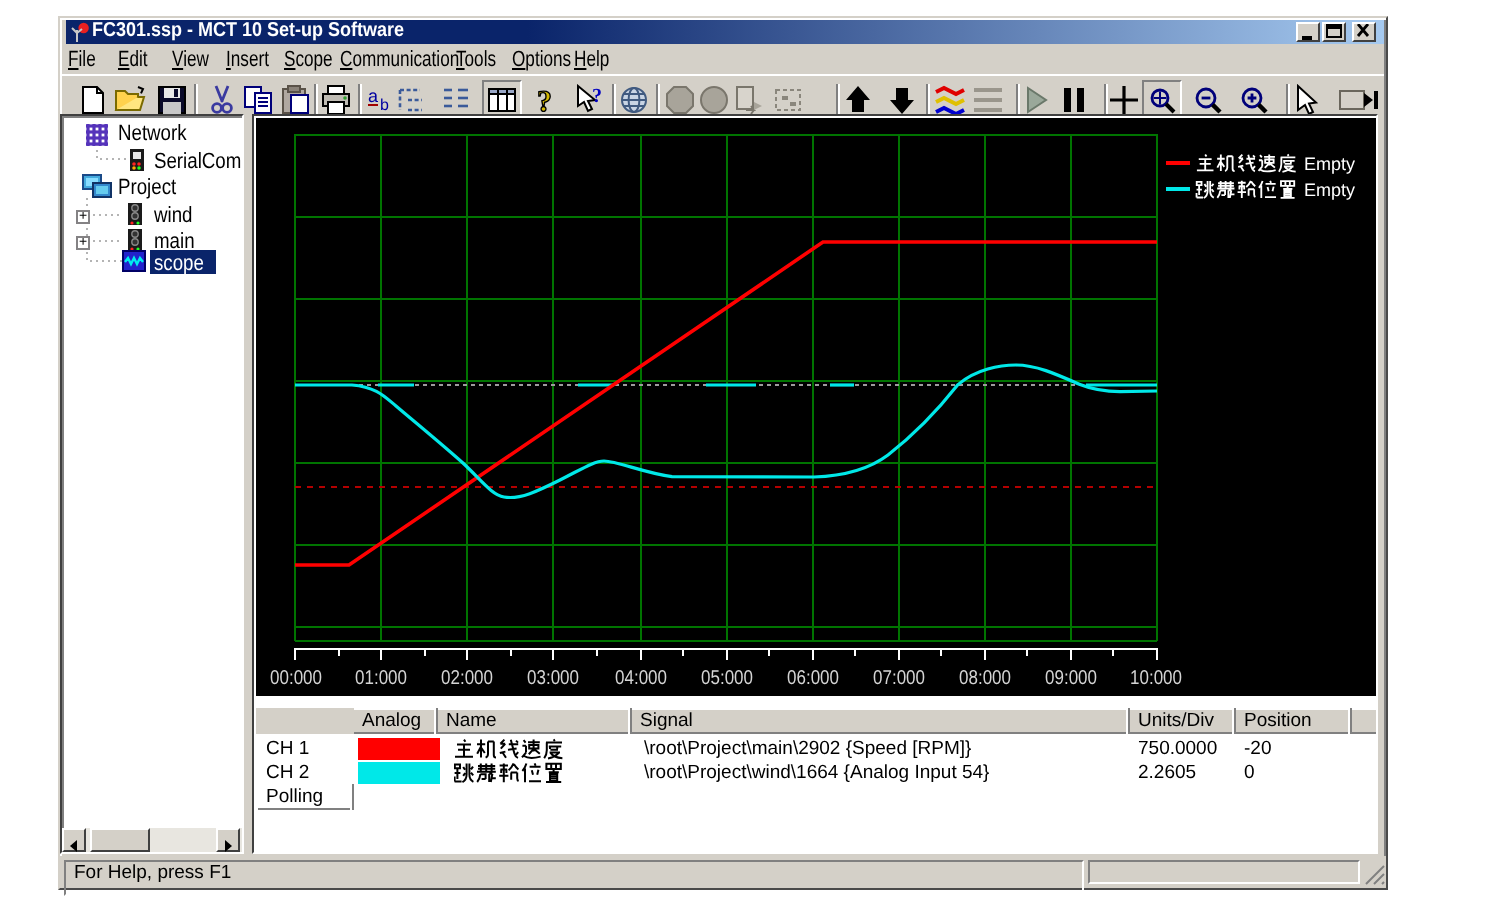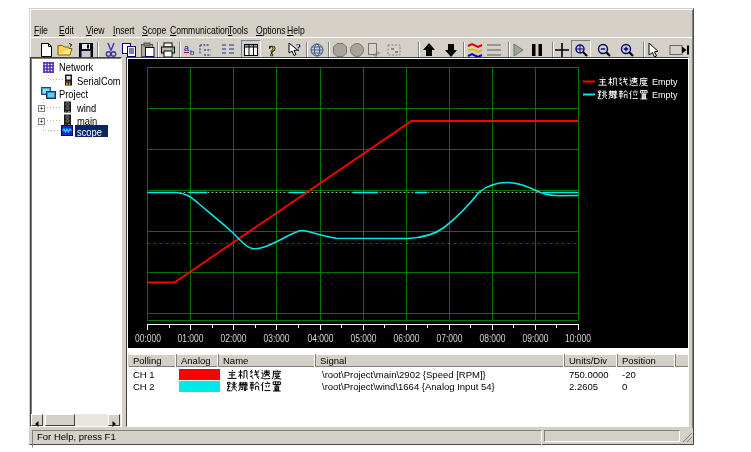--- a/index.html
+++ b/index.html
@@ -81,20 +81,37 @@
       </g>
 <g id="gzi" stroke="currentColor" fill="none" stroke-width="1">
  <path d="M2.6 0.3 C2.2 1.7 1.5 3 0.6 4 M1.9 2.8 V9.6 M6.7 0.2 L7.2 1.3 M4.2 1.9 H9.7 M5.3 3.6 L5.9 5.9 M8.6 3.4 L8 5.9 M3.9 9.1 H9.9"></path>
       </g>
 <g id="gzj" stroke="currentColor" fill="none" stroke-width="1">
  <path d="M1.4 0.4 H8.6 V3 H1.4 Z M3.8 0.4 V3 M6.2 0.4 V3 M5 3.4 V4.6 M2.6 4.6 H7.6 M3.2 5.5 H6.8 V9 H3.2 Z M3.2 6.6 H6.8 M3.2 7.8 H6.8 M1.2 9.5 H8.8"></path>
       </g>
 </defs>
 </svg>
 <div id="win">
+  <div id="title">
+    <svg class="abs" style="left:1px;top:1px" width="11" height="11" viewBox="0 0 11 11">
+      <circle cx="7.8" cy="3" r="2.6" fill="#e82020"></circle>
+      <path d="M4.5 4 L4.5 10 M4.5 5.5 L2 3 M4.5 5.5 L7 3.5" stroke="#c8c8c8" stroke-width="1" fill="none"></path>
+    </svg>
+    <div class="txt">FC301.ssp - MCT 10 Set-up Software</div>
+    <div class="tbtn" style="left:615px;"><svg width="10" height="8">
+          <rect x="2" y="6" width="5" height="2" fill="#000"></rect>
+        </svg></div>
+    <div class="tbtn" style="left:628px;"><svg width="10" height="8">
+          <rect x="1.5" y="0.5" width="7" height="6" fill="none" stroke="#000"></rect>
+          <rect x="1.5" y="0.5" width="7" height="2" fill="#000"></rect>
+        </svg></div>
+    <div class="tbtn" style="left:643px;"><svg width="10" height="8">
+          <path d="M2 0 L7 6 M7 0 L2 6" stroke="#000" stroke-width="1.4"></path>
+        </svg></div>
+  </div>
   <div id="menu">
     <span style="left:3px"><span class="u">F</span>ile</span>
     <span style="left:27.5px"><span class="u">E</span>dit</span>
     <span style="left:55px"><span class="u">V</span>iew</span>
     <span style="left:82px"><span class="u">I</span>nsert</span>
     <span style="left:111px"><span class="u">S</span>cope</span>
     <span style="left:139px"><span class="u">C</span>ommunication</span>
     <span style="left:197px"><span class="u">T</span>ools</span>
     <span style="left:224.5px"><span class="u">O</span>ptions</span>
     <span style="left:256px"><span class="u">H</span>elp</span>
@@ -429,21 +446,21 @@
       <use href="#gzi" transform="translate(500.9,31.2) scale(0.92)"></use>
       <use href="#gzj" transform="translate(511.2,31.2) scale(0.92)"></use>
     </g>
     <g fill="#ffffff" font-size="9" font-family="Liberation Sans, sans-serif">
       <text x="524" y="26">Empty</text>
       <text x="524" y="39.2">Empty</text>
     </g>
   </svg>
 </div>
 <div id="thead">
-  <div class="hc" style="left:1px;width:48px;">Polling</div>
+  <div class="hc" style="left:1px;width:48px;margin-top:38px;">Polling</div>
   <div class="hc" style="left:49px;width:42px;">Analog</div>
   <div class="hc" style="left:91px;width:97px;">Name</div>
   <div class="hc" style="left:188px;width:249px;">Signal</div>
   <div class="hc" style="left:437px;width:53px;">Units/Div</div>
   <div class="hc" style="left:490px;width:58px;">Position</div>
   <div class="hc" style="left:548px;width:12px;border-right:none;box-shadow:inset 0 -1px 0 #808080, inset 0 1px 0 #fff;"></div>
 </div>
 <div class="tr1" style="left:133px;top:369px;">CH 1</div>
 <div class="tr1" style="left:133px;top:381px;">CH 2</div>
 <div class="abs" style="left:179px;top:369px;width:41px;height:11px;background:#ff0000;"></div>

